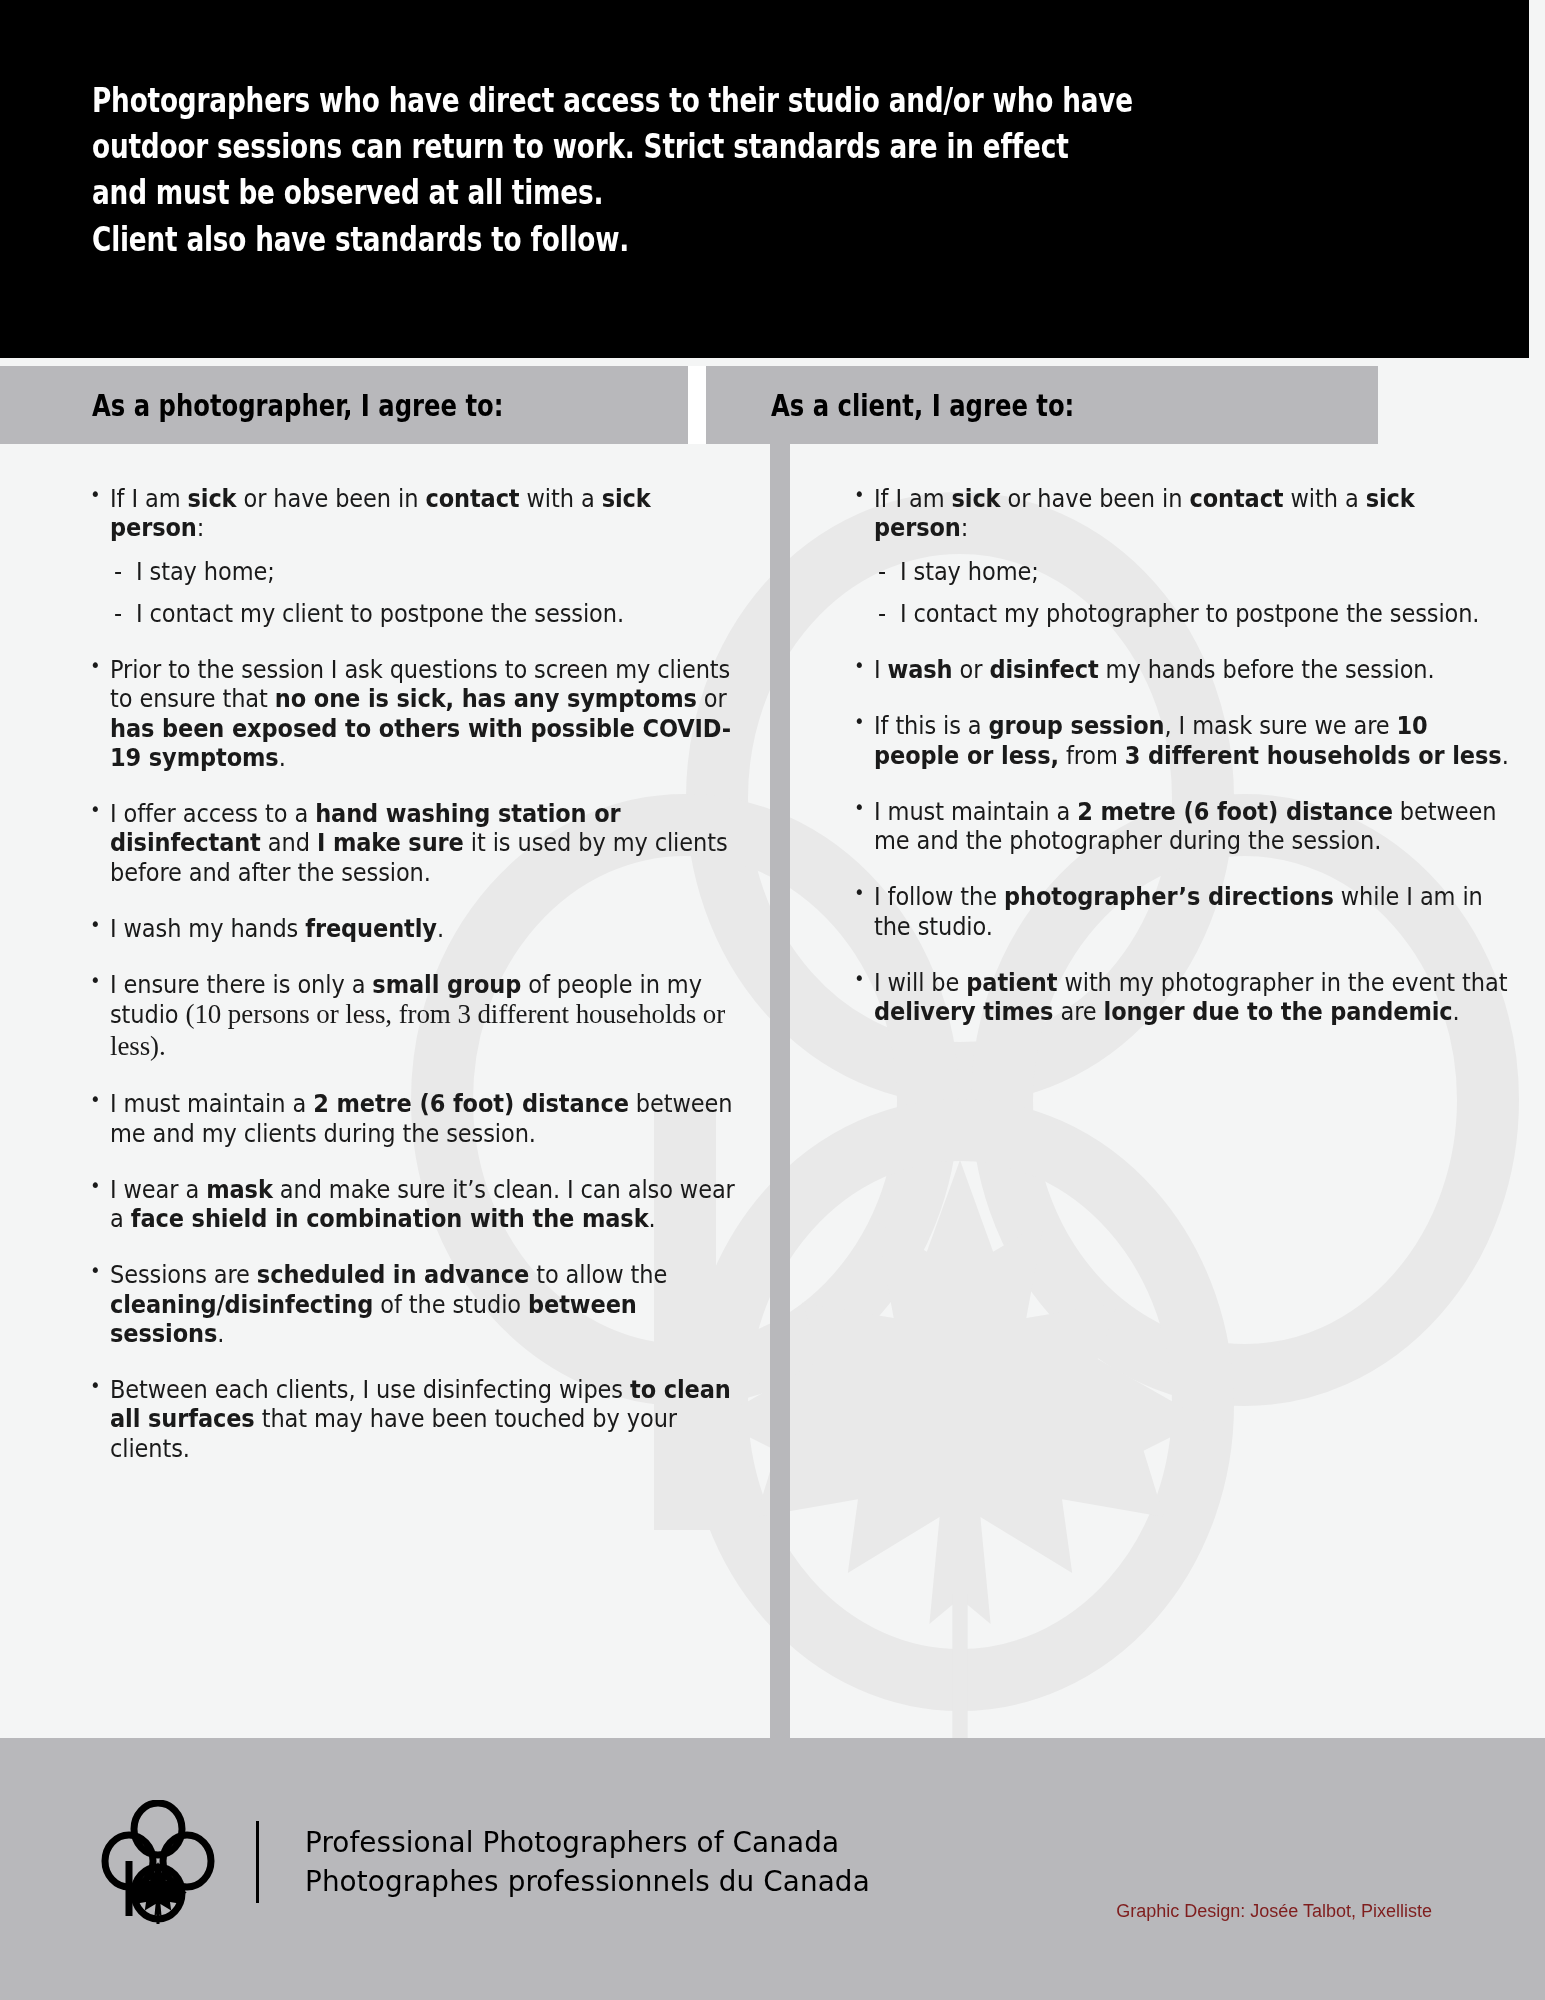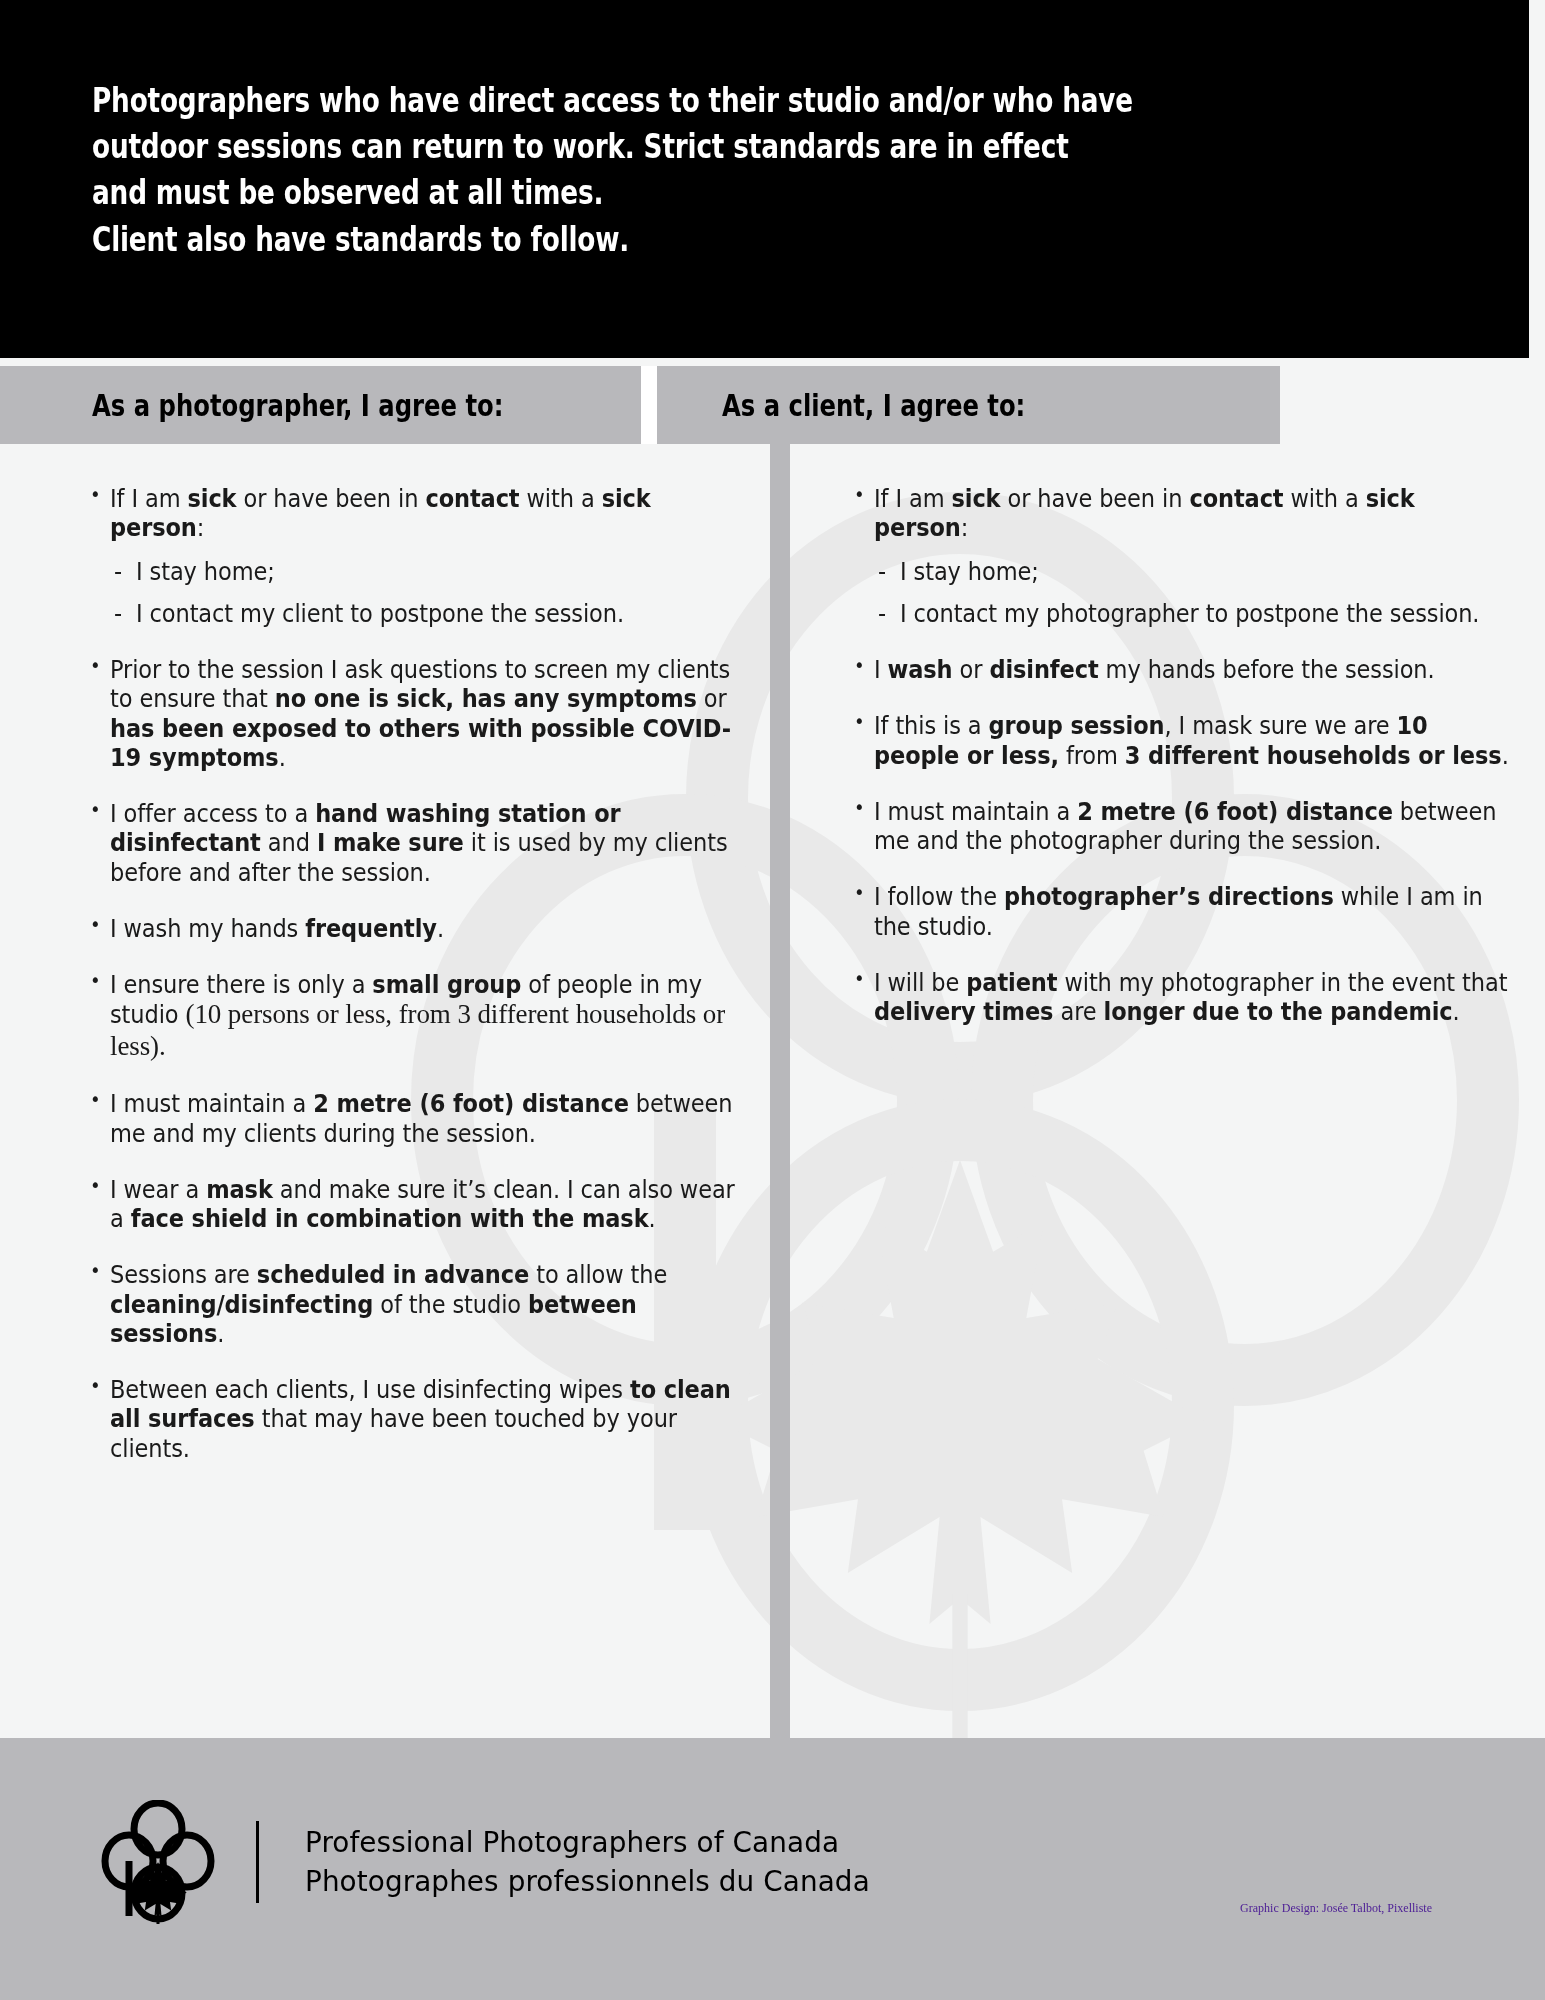--- a/index.html
+++ b/index.html
@@ -51,21 +51,21 @@
     transform-origin: left top;
   }
   #banner-text .b { font-weight: 900; }
   #banner-text p { margin-bottom: 2px; }
 
   
   #header-band {
     position: absolute;
     left: 0;
     top: 366px;
-    width: 1280px;
+    width: 1378px;
     height: 78px;
     display: flex;
     z-index: 2;
   }
   .head-cell {
     background: #b8b8bb;
     height: 78px;
     display: flex;
     align-items: center;
   }
@@ -188,23 +188,23 @@
     color: #000000;
     letter-spacing: 0.1px;
     transform: scaleX(0.96);
     transform-origin: left center;
     white-space: nowrap;
   }
   #credit {
     position: absolute;
     right: 113px;
     top: 163px;
-    font-family: Liberation Serif, serif;
-    font-size: 12px;
-    color: #4c1d95;
+    font-family: Liberation Sans, sans-serif;
+    font-size: 18px;
+    color: #7f1d1d;
     white-space: nowrap;
   }
 </style>
 </head>
 <body>
 
 <svg id="watermark" viewBox="0 0 1180 1270" xmlns="http://www.w3.org/2000/svg" aria-hidden="true">
   <g fill="none" stroke="#e9e9e9" stroke-width="62">
     <ellipse cx="560" cy="318" rx="243" ry="275"></ellipse>
     <ellipse cx="285" cy="620" rx="243" ry="275"></ellipse>

